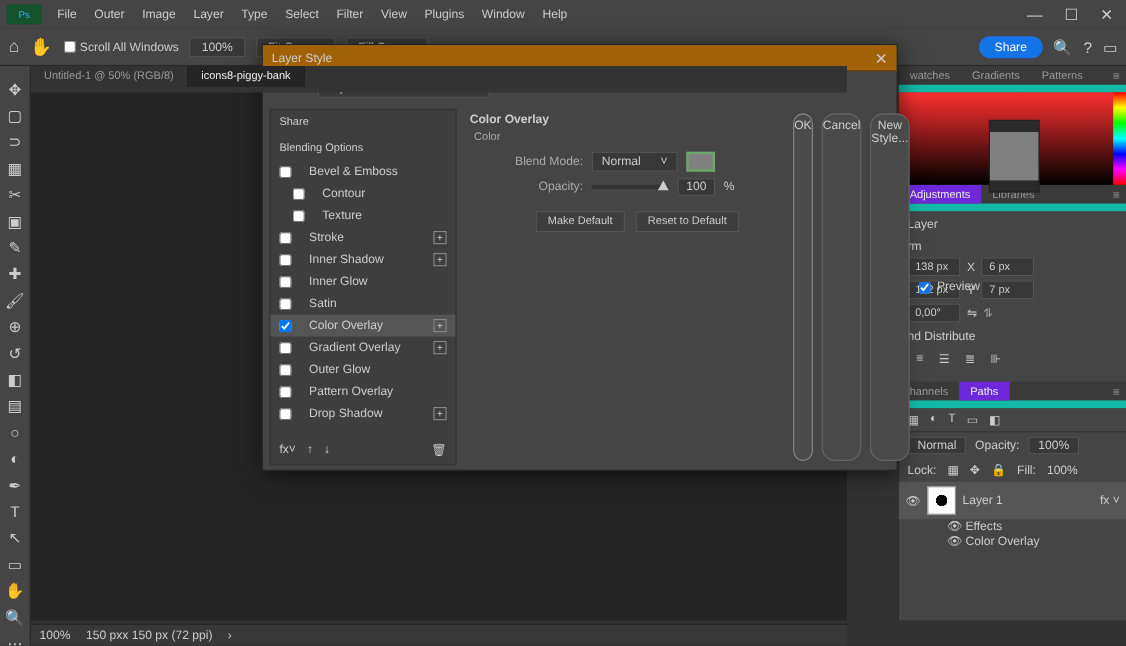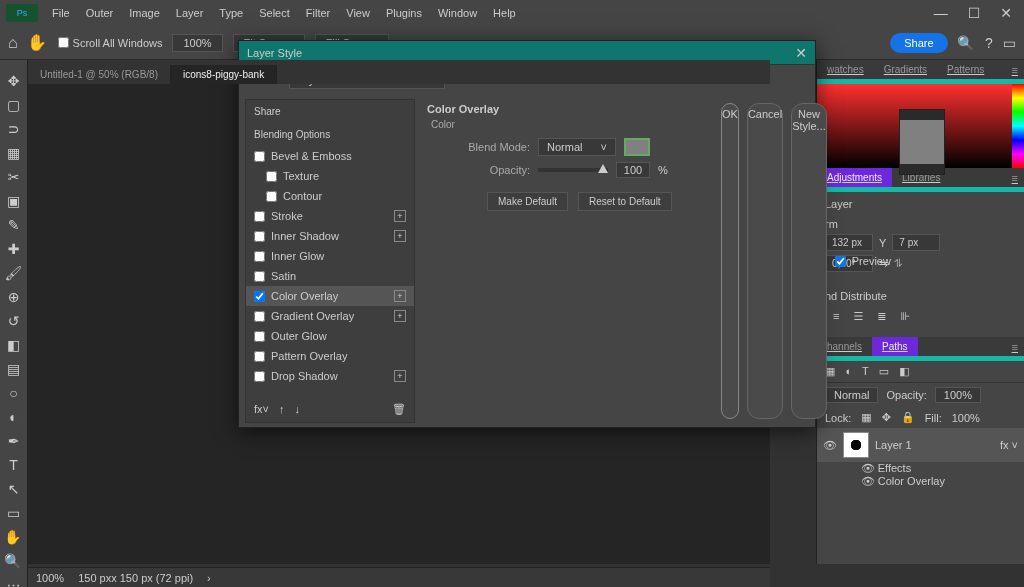--- a/index.html
+++ b/index.html
@@ -16,34 +16,34 @@
 .optionsbar { height:34px; background:#454545; border-bottom:1px solid #2a2a2a; display:flex; align-items:center; padding:0 8px; gap:10px; }
 .optionsbar .home-icon, .optionsbar .hand-icon { font-size:16px; color:#ccc; }
 .optionsbar .chk { display:flex; align-items:center; gap:4px; }
 .optionsbar .chk input { accent-color:#555; }
 .zoom-box, .fit-btn { background:#383838; border:1px solid #555; padding:2px 10px; font-size:11px; }
 .right-icons { margin-left:auto; display:flex; align-items:center; gap:10px; }
 .share-btn { background:#1473e6; color:#fff; padding:4px 14px; border-radius:12px; font-size:11px; cursor:pointer; }
 .right-icons span { font-size:14px; }
 
 
-.tabbar { height:24px; background:#333; display:flex; align-items:flex-end; }
+.tabbar { height:24px; background:#333; display:flex; align-items:flex-start; }
 .tab { padding:4px 12px; background:#333; color:#999; border-right:1px solid #222; font-size:10px; display:flex; align-items:center; }
 .tab.active { background:#252525; color:#eee; }
 
 
 .toolbox { position:absolute; left:0; top:60px; width:28px; background:#454545; border-right:1px solid #222; display:flex; flex-direction:column; align-items:center; gap:2px; padding-top:10px; }
 .toolbox .tool { width:22px; height:22px; display:flex; align-items:center; justify-content:center; font-size:14px; cursor:pointer; color:#ccc; }
 
 
 .canvas { position:absolute; left:28px; top:60px; width:742px; height:504px; background:#252525; }
 
 
 .right-panel { position:absolute; right:0; top:60px; width:208px; height:504px; background:#454545; border-left:1px solid #222; display:flex; flex-direction:column; }
-.panel-tabs { display:flex; height:24px; background:#3a3a3a; border-bottom:5px solid #14b8a6;text-decoration:underline; }
+.panel-tabs { display:flex; height:24px; background:#3a3a3a; border-bottom:7px solid #14b8a6; }
 .panel-tabs .ptab { padding:4px 10px; font-size:10px; color:#999; }
 .panel-tabs .ptab.active { color:#eee; background:#6d28d9; }
 .panel-tabs .collapse { margin-left:auto; padding:4px 6px; color:#999; }
 .color-picker { height:84px; background:linear-gradient(to bottom, #ff3030, #000); position:relative; }
 .hue-strip { position:absolute; right:0; top:0; width:12px; height:84px; background:linear-gradient(to bottom,#f00,#ff0,#0f0,#0ff,#00f,#f0f,#f00); }
 
 .props { padding:6px 8px; font-size:10px; }
 .props .row { display:flex; align-items:center; gap:6px; margin:4px 0; }
 .props .field { background:#383838; border:1px solid #555; padding:2px 6px; width:48px; font-size:10px; }
 .distribute-icons { display:flex; gap:14px; padding:8px; color:#aaa; font-size:14px; }
@@ -55,28 +55,28 @@
 .layer-row.selected { background:#555; }
 .layer-thumb { width:26px; height:26px; background:#fff; border:1px solid #888; display:flex; align-items:center; justify-content:center; }
 .layer-thumb .ink { width:18px; height:18px; background:radial-gradient(circle,#000 40%,transparent 42%); }
 .effects-sub { padding-left:44px; font-size:10px; color:#ccc; }
 
 
 .statusbar { position:absolute; bottom:0; left:28px; height:20px; width:742px; background:#383838; border-top:1px solid #222; display:flex; align-items:center; padding:0 8px; gap:14px; font-size:10px; color:#aaa; }
 
 
 .dialog { position:absolute; left:238px; top:40px; width:578px; height:388px; background:#454545; border:1px solid #222; box-shadow:0 4px 20px rgba(0,0,0,0.6); display:flex; flex-direction:column; }
-.dlg-title { height:24px; background:#0f766e; display:flex; align-items:center; padding:0 8px; border-bottom:1px solid #333; }
+.dlg-title { height:24px; background:#a16207; display:flex; align-items:center; padding:0 8px; border-bottom:1px solid #333; }
 .dlg-title .close { margin-left:auto; font-size:14px; cursor:pointer; }
 .dlg-name-row { display:flex; align-items:center; padding:6px 10px; gap:8px; }
 .dlg-name-row input { flex:0 0 150px; background:#383838; border:1px solid #555; color:#ccc; padding:2px 6px; font-size:11px; }
 .dlg-body { flex:1; display:flex; }
 .dlg-sidebar { width:170px; background:#3e3e3e; border:1px solid #333; margin:4px 0 4px 6px; display:flex; flex-direction:column; }
 .dlg-sidebar .sec { padding:6px 8px; font-size:10px; color:#ccc; }
-.dlg-sidebar .eff-item { display:flex; align-items:center; padding:4px 8px; gap:6px; font-size:10px; color:#ccc; position:relative; }
+.dlg-sidebar .eff-item { display:flex; align-items:center; padding:4px 8px; gap:16px; font-size:10px; color:#ccc; position:relative; }
 .dlg-sidebar .eff-item.sub { padding-left:20px; }
 .dlg-sidebar .eff-item.selected { background:#555; }
 .dlg-sidebar .eff-item .plus { margin-left:auto; border:1px solid #888; width:12px; height:12px; display:flex; align-items:center; justify-content:center; font-size:9px; }
 .dlg-sidebar .fx-footer { margin-top:auto; display:flex; gap:10px; padding:6px 8px; color:#999; }
 .dlg-main { flex:1; padding:8px 12px; }
 .dlg-main h4 { font-size:11px; color:#ccc; margin-bottom:4px; }
 .dlg-main .sub { font-size:10px; color:#aaa; margin:4px 0 8px 4px; }
 .field-row { display:flex; align-items:center; gap:8px; margin:6px 0; font-size:10px; }
 .field-row label { width:64px; text-align:right; color:#aaa;margin-left:39px; }
 .dropdown { background:#383838; border:1px solid #555; padding:2px 8px; width:78px; display:flex; justify-content:space-between; }
@@ -182,30 +182,35 @@
 
   <div class="panel-tabs">
     <div class="ptab active">Adjustments</div>
     <div class="ptab">Libraries</div>
     <div class="collapse">≡</div>
   </div>
   <div class="props">
     <div>Layer</div>
     <div style="margin-top:8px">rm</div>
     <div class="row">
+      <div class="field">138 px</div>
+        <span>X</span>
+      <div class="field">6 px</div>
+    </div>
+    <div class="row">
       <div class="field">132 px</div>
         <span>Y</span>
       <div class="field">7 px</div>
     </div>
     <div class="row">
       <div class="field">0,00°</div>
       <span>⇋</span>
       <span>⥮</span>
     </div>
-    <div style="margin-top:18px">nd Distribute</div>
+    <div style="margin-top:7px">nd Distribute</div>
     <div class="distribute-icons">
       <span>≡</span>
       <span>☰</span>
       <span>≣</span>
       <span>⊪</span>
     </div>
   </div>
 
   <div class="panel-tabs">
     <div class="ptab">hannels</div>
@@ -262,25 +267,25 @@
   <div class="dlg-body">
     <div class="dlg-sidebar">
       <div class="sec">Share</div>
       <div class="sec">Blending Options</div>
       <div class="eff-item">
           <input type="checkbox" style="">
           <span>Bevel &amp; Emboss</span>
         </div>
       <div class="eff-item sub">
           <input type="checkbox" style="">
+          <span>Contour</span>
+        </div>
+      <div class="eff-item sub">
+          <input type="checkbox" style="">
           <span>Texture</span>
-        </div>
-      <div class="eff-item sub">
-          <input type="checkbox" style="">
-          <span>Contour</span>
         </div>
       <div class="eff-item">
           <input type="checkbox" style="">
           <span>Stroke</span>
           <span class="plus">+</span>
         </div>
       <div class="eff-item">
           <input type="checkbox" style="">
           <span>Inner Shadow</span>
           <span class="plus">+</span>

